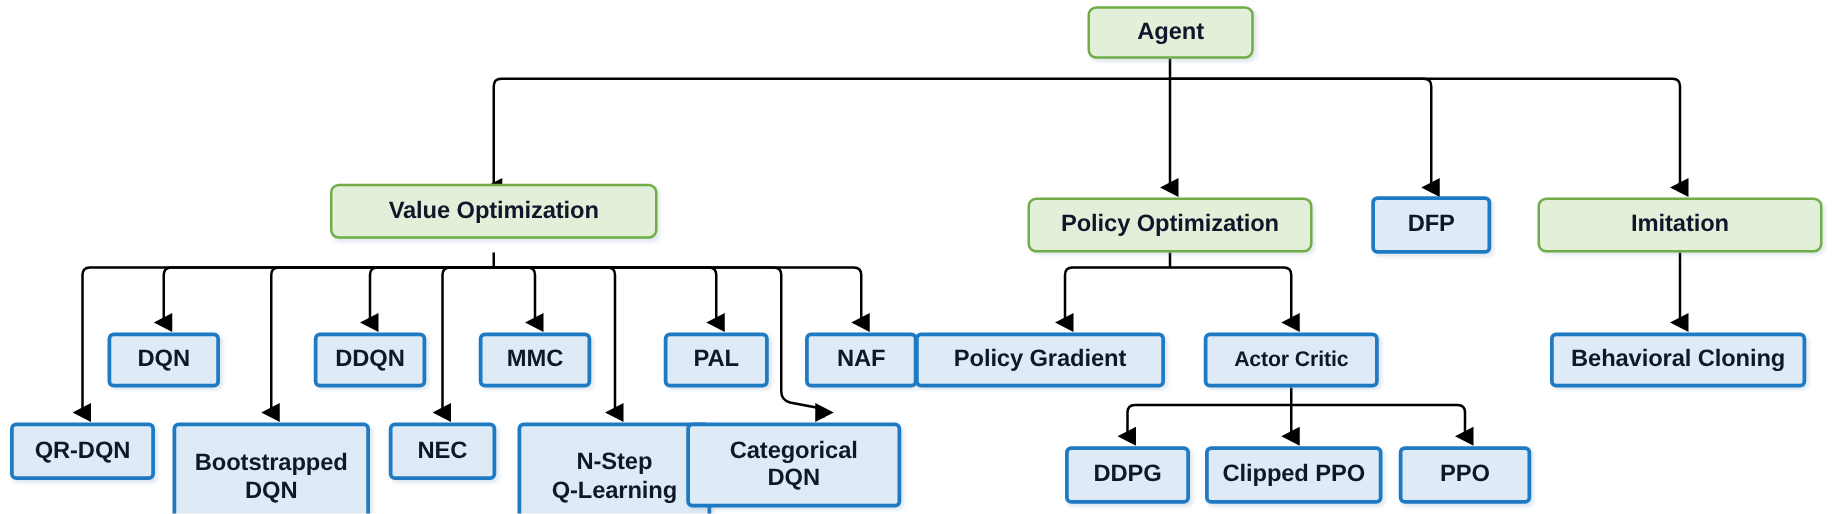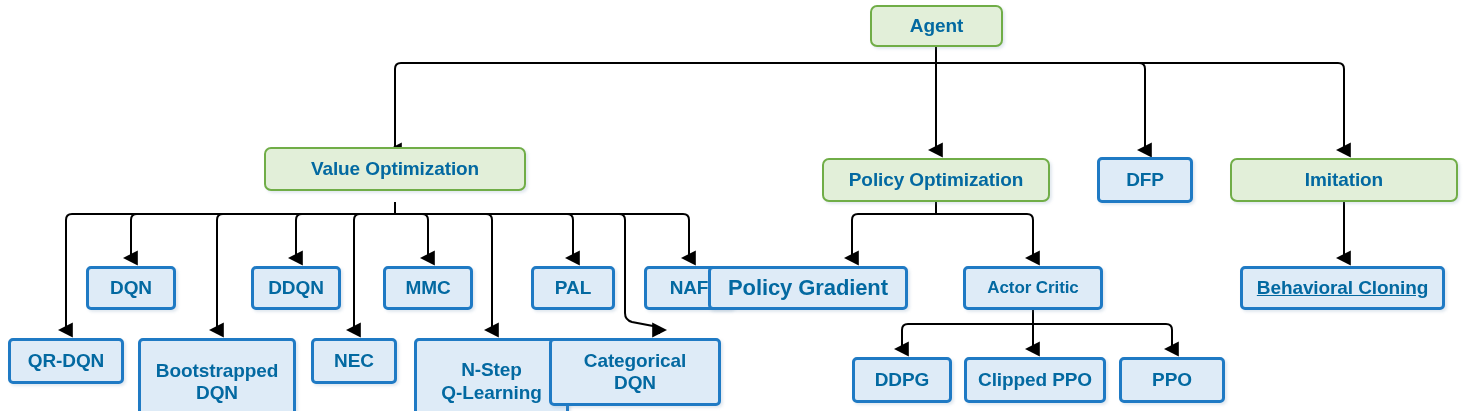--- a/index.html
+++ b/index.html
@@ -26,21 +26,21 @@
     pointer-events: none;
   }
   .node {
     position: absolute;
     box-sizing: border-box;
     display: flex;
     align-items: center;
     justify-content: center;
     text-align: center;
     font-weight: bold;
-    color: #0369a1;
+    color: #0f172a;
     line-height: 1.18;
     letter-spacing: -0.1px;
     z-index: 2;
     box-shadow: 2px 2px 3px rgba(120,150,180,0.22);
   }
   .node.green {
     background: #e2efd9;
     border: 2px solid #70ad47;
     border-radius: 7px;
   }
@@ -114,27 +114,27 @@
       </div>
       <div class="node blue" style="left: 383px; top: 266px; width: 90px; height: 44px; font-size: 19px;">
         <span class="lbl">MMC</span>
       </div>
       <div class="node blue" style="left: 531px; top: 266px; width: 84px; height: 44px; font-size: 19px;">
         <span class="lbl">PAL</span>
       </div>
       <div class="node blue" style="left: 644px; top: 266px; width: 90px; height: 44px; font-size: 19px;">
         <span class="lbl">NAF</span>
       </div>
-      <div class="node blue" style="left: 708px; top: 266px; width: 200px; height: 44px; font-size: 22px;">
+      <div class="node blue" style="left: 732px; top: 266px; width: 200px; height: 44px; font-size: 19px;">
         <span class="lbl">Policy Gradient</span>
       </div>
       <div class="node blue" style="left: 963px; top: 266px; width: 140px; height: 44px; font-size: 17px; text-align: right;">
         <span class="lbl">Actor Critic</span>
       </div>
-      <div class="node blue" style="left: 1240px; top: 266px; width: 205px; height: 44px; font-size: 19px; text-decoration: underline;">
+      <div class="node blue" style="left: 1240px; top: 266px; width: 205px; height: 44px; font-size: 19px;">
         <span class="lbl">Behavioral Cloning</span>
       </div>
       <div class="node blue" style="left: 8px; top: 338px; width: 116px; height: 46px; font-size: 19px;">
         <span class="lbl">QR-DQN</span>
       </div>
       <div class="node blue" style="left: 138px; top: 338px; width: 158px; height: 88px; font-size: 19px;">
         <span class="lbl">Bootstrapped
 DQN</span>
       </div>
       <div class="node blue" style="left: 311px; top: 338px; width: 86px; height: 46px; font-size: 19px;">

